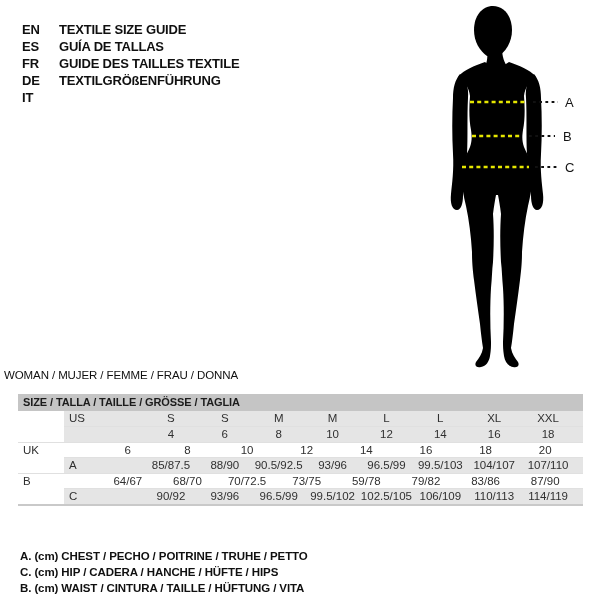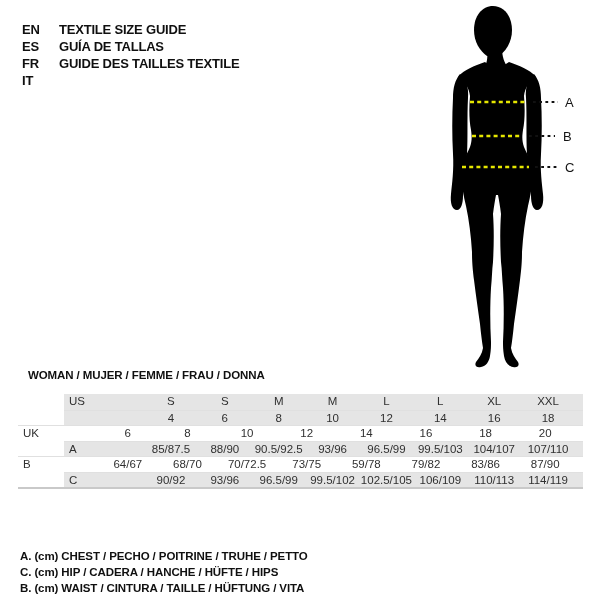--- a/index.html
+++ b/index.html
@@ -17,22 +17,22 @@
   .lang-row{display:flex;line-height:17px;font-size:13px;font-weight:700;
             color:#101010;letter-spacing:-0.2px;}
   .lang-code{width:37px;flex:0 0 37px;}
 
   
   .figure{position:absolute;left:445px;top:4px;width:155px;height:368px;}
   .figure text{font-family:"Liberation Sans","DejaVu Sans",sans-serif;
                font-size:13px;fill:#141414;}
 
   
-  .woman-title{position:absolute;left:28px;top:369px;font-size:11.5px;
-               font-weight:700;color:#101010;letter-spacing:-0.1px;}
+  .woman-title{position:absolute;left:4px;top:369px;font-size:11.5px;
+               font-weight:400;color:#101010;letter-spacing:-0.1px;}
 
   
   .size-table{position:absolute;left:18px;top:394px;width:565px;
               border-bottom:2px solid #c9c9c9;}
   .thead{height:16.5px;line-height:16.5px;background:#c5c5c5;
          font-size:11px;font-weight:700;color:#1c1c1c;padding-left:5px;
          letter-spacing:-0.1px;box-sizing:border-box;}
   .trow{display:flex;height:15.5px;line-height:14.5px;font-size:11.5px;
         color:#303030;box-sizing:border-box;padding-right:8px;}
   .trow.shaded{background:#e5e5e5;margin-left:46px;}
@@ -55,20 +55,24 @@
         <span class="lang-code">EN</span>
         <span>TEXTILE SIZE GUIDE</span>
       </div>
       <div class="lang-row">
         <span class="lang-code">ES</span>
         <span>GUÍA DE TALLAS</span>
       </div>
       <div class="lang-row">
         <span class="lang-code">FR</span>
         <span>GUIDE DES TAILLES TEXTILE</span>
+      </div>
+      <div class="lang-row">
+        <span class="lang-code">DE</span>
+        <span>TEXTILGRÖßENFÜHRUNG</span>
       </div>
       <div class="lang-row">
         <span class="lang-code">IT</span>
       </div>
     </div>
 
   <svg class="figure" viewBox="0 0 155 368">
 
     <path fill="#000" d="M48,2 C59,2 67,12 67,26 C67,38 61,47 54,52 L42,52 C35,47 29,38 29,26 C29,12 37,2 48,2 Z"></path>
 
@@ -105,20 +109,21 @@
     <text x="118" y="137">B</text>
 
     <line class="yline" x1="17" y1="163" x2="84" y2="163" stroke="#e5e600" stroke-width="2.4" stroke-dasharray="4 3.2"></line>
     <line x1="90" y1="163" x2="113" y2="163" stroke="#111" stroke-width="2" stroke-dasharray="2.8 3.4"></line>
     <text x="120" y="168">C</text>
   </svg>
 
   <div class="woman-title">WOMAN / MUJER / FEMME / FRAU / DONNA</div>
 
   <div class="size-table">
+    <div class="thead">SIZE / TALLA / TAILLE / GRÖSSE / TAGLIA</div>
     <div id="rows">
         <div class="trow shaded">
           <div class="rlabel">US</div>
           <div class="tcell">S</div>
           <div class="tcell">S</div>
           <div class="tcell">M</div>
           <div class="tcell">M</div>
           <div class="tcell">L</div>
           <div class="tcell">L</div>
           <div class="tcell">XL</div>

